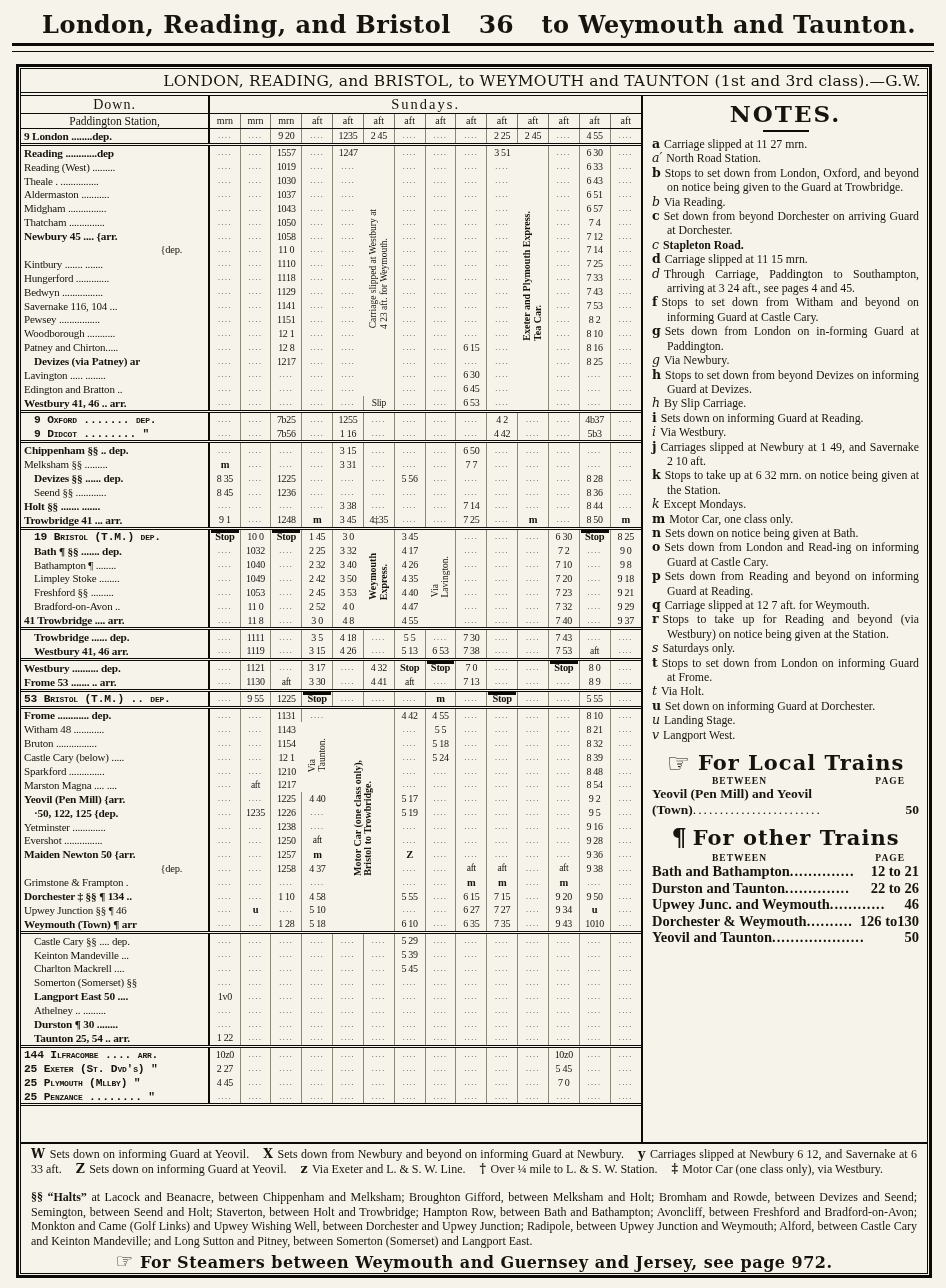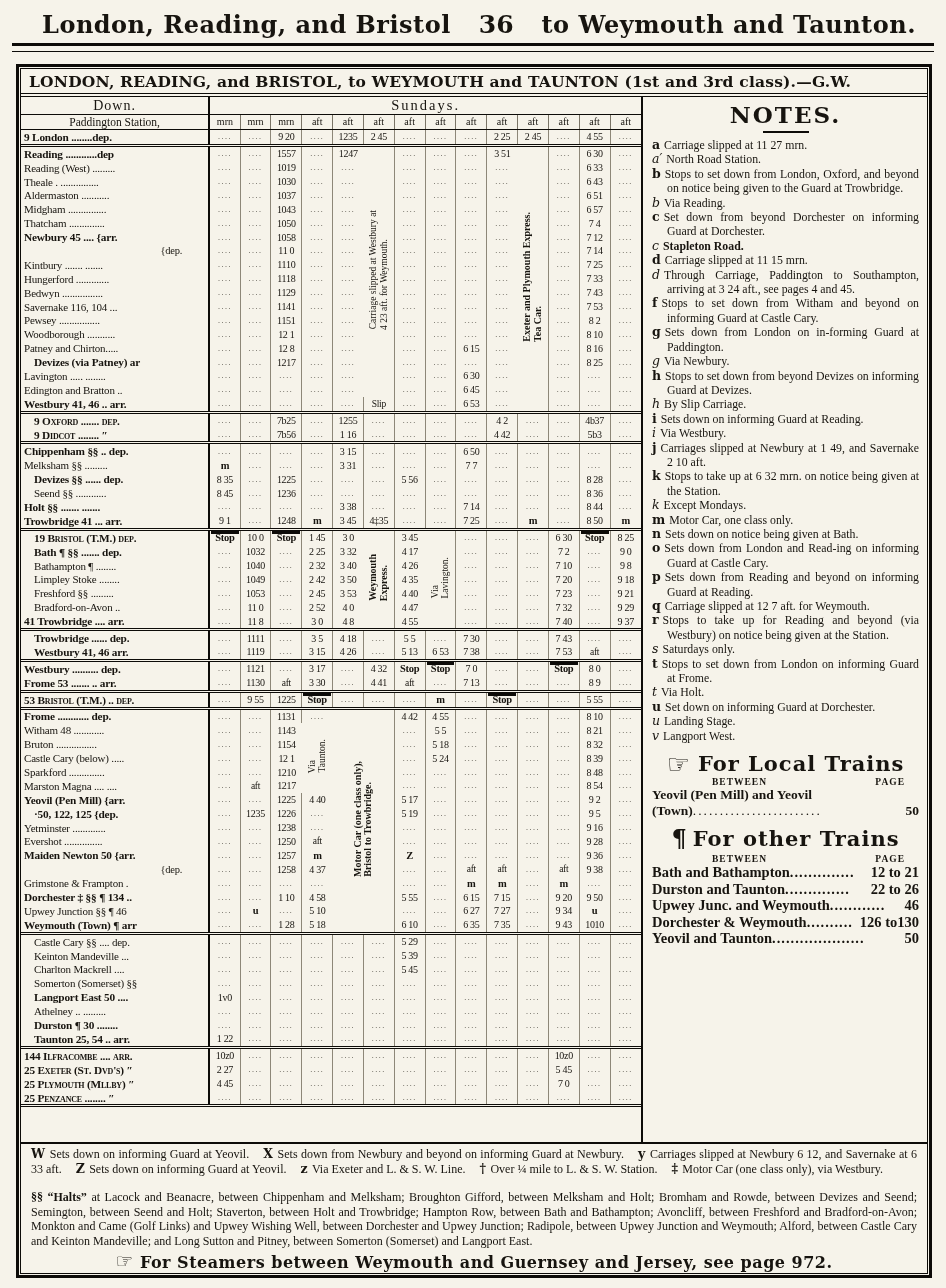--- a/index.html
+++ b/index.html
@@ -9,38 +9,38 @@
   .page-header{display:flex;justify-content:space-between;align-items:baseline;
 ding:10px 28px 2px 40px;font-family:"DejaVu Serif",serif;}
   .page-header{padding:10px 30px 2px 42px;}
   .ph-left,.ph-right{font-size:24px;font-weight:bold;letter-spacing:.5px;}
   .ph-num{font-size:25px;font-weight:bold;}
   .header-rule{height:5px;border-top:3px solid #0d0b08;border-bottom:1px solid #0d0b08;margin:2px 12px 4px 12px;}
   
   .outer{position:absolute;left:16px;right:14px;top:64px;bottom:10px;border:3px solid #0d0b08;}
   .inner{position:absolute;inset:1px;border:1px solid #0d0b08;display:flex;flex-direction:column;}
   .title-row{border-bottom:4px double #0d0b08;padding:3px 6px 2px 8px;
-             font-size:15.5px;font-weight:bold;font-family:"DejaVu Serif",serif;letter-spacing:.2px;white-space:nowrap;}
+             font-size:15.5px;font-weight:normal;font-family:"DejaVu Serif",serif;letter-spacing:.2px;white-space:nowrap;text-align:right;}
   .content{display:flex;flex:1;min-height:0;}
   
   .tt-wrap{width:620px;flex:0 0 620px;overflow:hidden;}
   table.tt{border-collapse:collapse;table-layout:fixed;width:620px;}
   .tt col.stubcol{width:188px;}
   .tt col.tcol{width:30.8px;}
   .tt th,.tt td{padding:0;height:13.9px;overflow:hidden;white-space:nowrap;
       font-family:"Liberation Serif",serif;font-weight:normal;}
   .tt thead th{border-bottom:1px solid #0d0b08;}
   .th-down{font-size:14px;font-weight:bold;text-align:center;border-right:2px solid #0d0b08;letter-spacing:1px;}
   .th-sundays{font-size:14.5px;font-weight:bold;text-align:center;letter-spacing:2px;margin-top:8px;}
   .th-col{font-size:10px;text-align:center;border-left:1px solid #7a7466;}
   .th-stub2{font-size:11.5px;font-weight:bold;text-align:center;border-right:2px solid #0d0b08;}
   td.stub{text-align:left;font-size:11px;border-right:2px solid #0d0b08;padding-left:3px;
           letter-spacing:-0.2px;color:#17140f;}
   td.stub.b{font-weight:bold;font-size:11.3px;}
-  td.stub.sc{font-weight:bold;font-variant:small-caps;font-size:11.3px;}
+  td.stub.sc{font-weight:bold;font-variant:small-caps;font-size:11.3px;font-family:Liberation Mono, monospace;}
   td.stub.sub{text-align:right;padding-right:26px;font-size:10.5px;}
   td.stub.ind{padding-left:13px;}
   td.tc{font-size:10px;text-align:center;border-left:1px solid #8d8778;letter-spacing:-0.3px;}
   td.tc.dots{font-size:8px;letter-spacing:1.5px;color:#3a362d;}
   td.tc.mk{font-weight:bold;font-size:10.5px;}
   td.tc.pl{font-size:9.5px;font-style:normal;}
   td.tc.barred{position:relative;}
   td.tc.barred::before{content:"";position:absolute;top:0;left:1px;right:1px;height:3px;background:#0d0b08;}
   tr.rule td{border-top:3px double #0d0b08;}
   tr.lastrow td{border-bottom:3px double #0d0b08;}
@@ -1218,21 +1218,21 @@
     </div>
 
     <div class="notes">
       <div class="notes-title">NOTES.</div>
       <div class="notes-underline"></div>
       <div id="notes-list">
             <div class="note"><span class="nl">a</span><span class="nt">Carriage slipped at 11 27 mrn.</span></div>
             <div class="note"><span class="nl it">a′</span><span class="nt">North Road Station.</span></div>
             <div class="note"><span class="nl">b</span><span class="nt">Stops to set down from London, Oxford, and beyond on notice being given to the Guard at Trowbridge.</span></div>
             <div class="note"><span class="nl it">b</span><span class="nt">Via Reading.</span></div>
-            <div class="note"><span class="nl">c</span><span class="nt">Set down from beyond Dorchester on informing Guard at Dorchester.</span></div>
+            <div class="note"><span class="nl">c</span><span class="nt">Set down from beyond Dorchester on arriving Guard at Dorchester.</span></div>
             <div class="note"><span class="nl it">c</span><span class="nt bt">Stapleton Road.</span></div>
             <div class="note"><span class="nl">d</span><span class="nt">Carriage slipped at 11 15 mrn.</span></div>
             <div class="note"><span class="nl it">d</span><span class="nt">Through Carriage, Paddington to Southampton, arriving at 3 24 aft., see pages 4 and 45.</span></div>
             <div class="note"><span class="nl">f</span><span class="nt">Stops to set down from Witham and beyond on informing Guard at Castle Cary.</span></div>
             <div class="note"><span class="nl">g</span><span class="nt">Sets down from London on in-forming Guard at Paddington.</span></div>
             <div class="note"><span class="nl it">g</span><span class="nt">Via Newbury.</span></div>
             <div class="note"><span class="nl">h</span><span class="nt">Stops to set down from beyond Devizes on informing Guard at Devizes.</span></div>
             <div class="note"><span class="nl it">h</span><span class="nt">By Slip Carriage.</span></div>
             <div class="note"><span class="nl">i</span><span class="nt">Sets down on informing Guard at Reading.</span></div>
             <div class="note"><span class="nl it">i</span><span class="nt">Via Westbury.</span></div>

